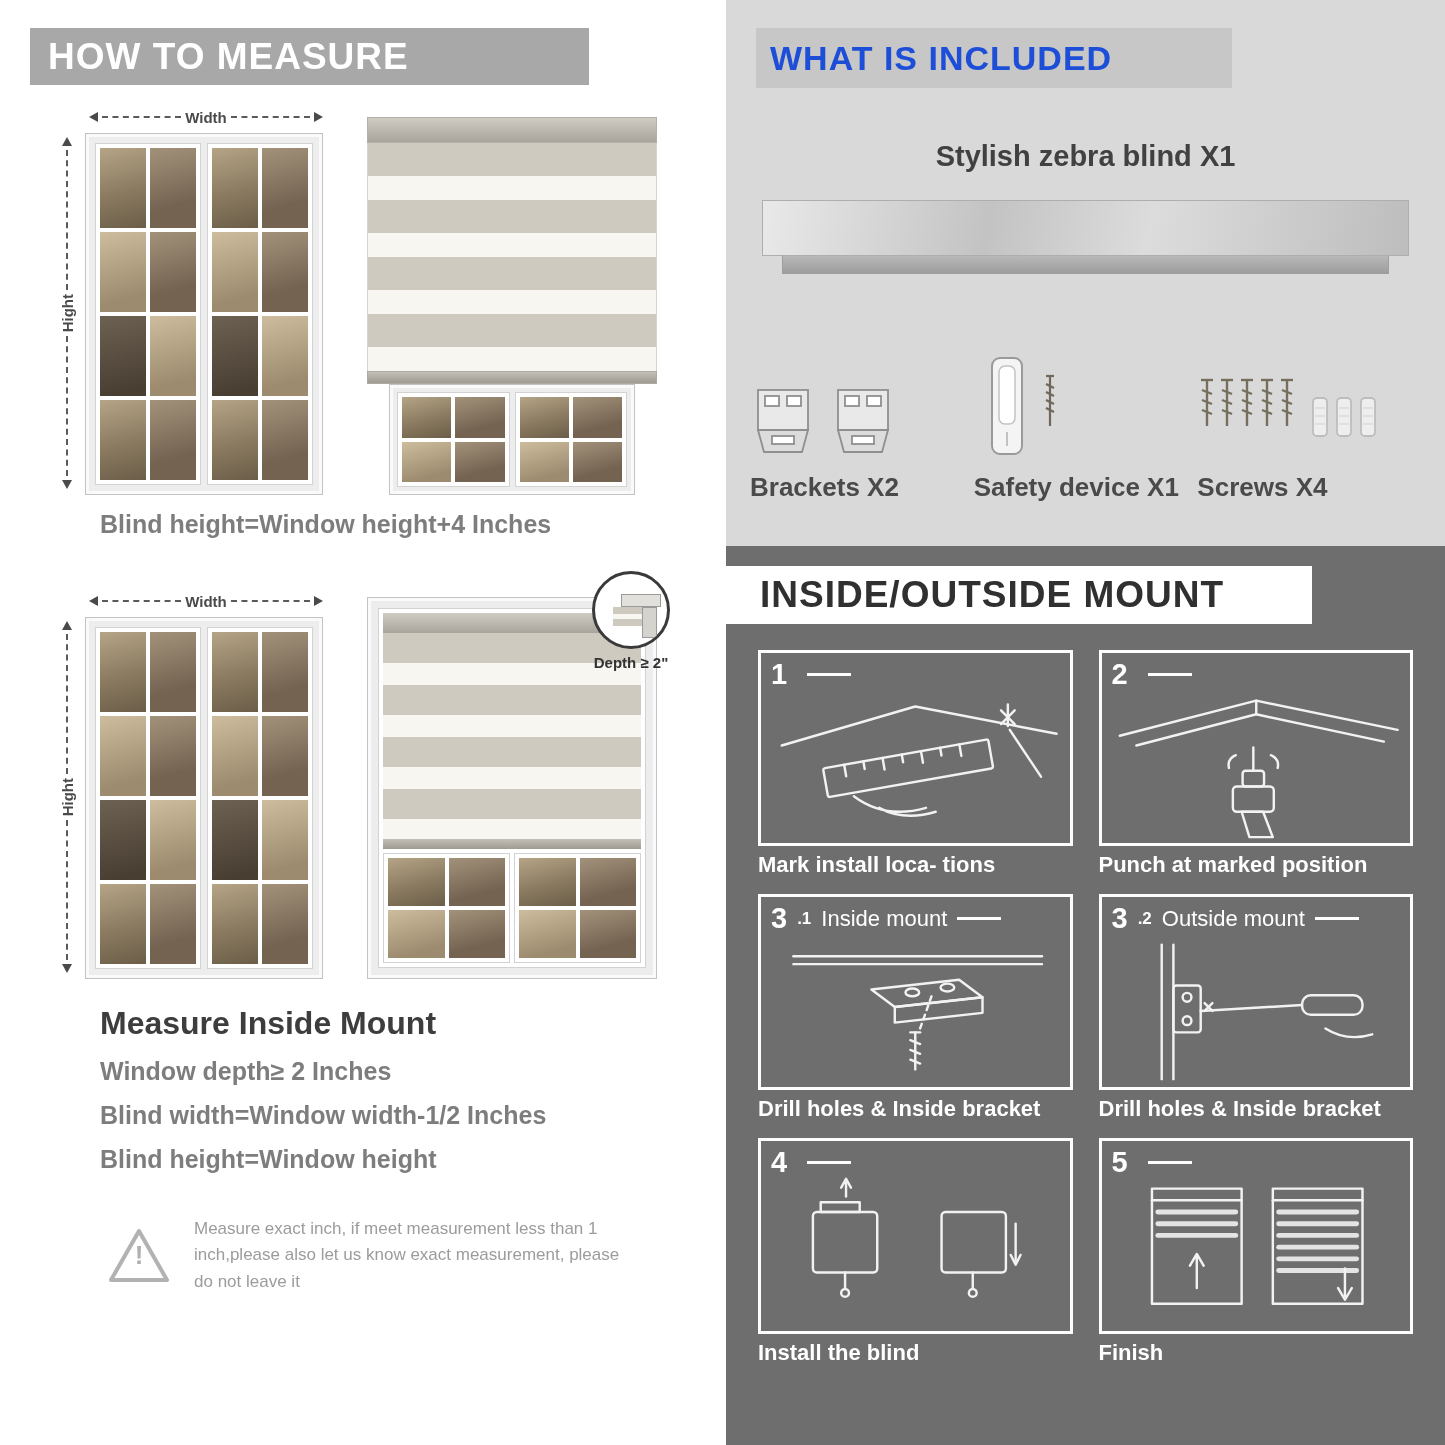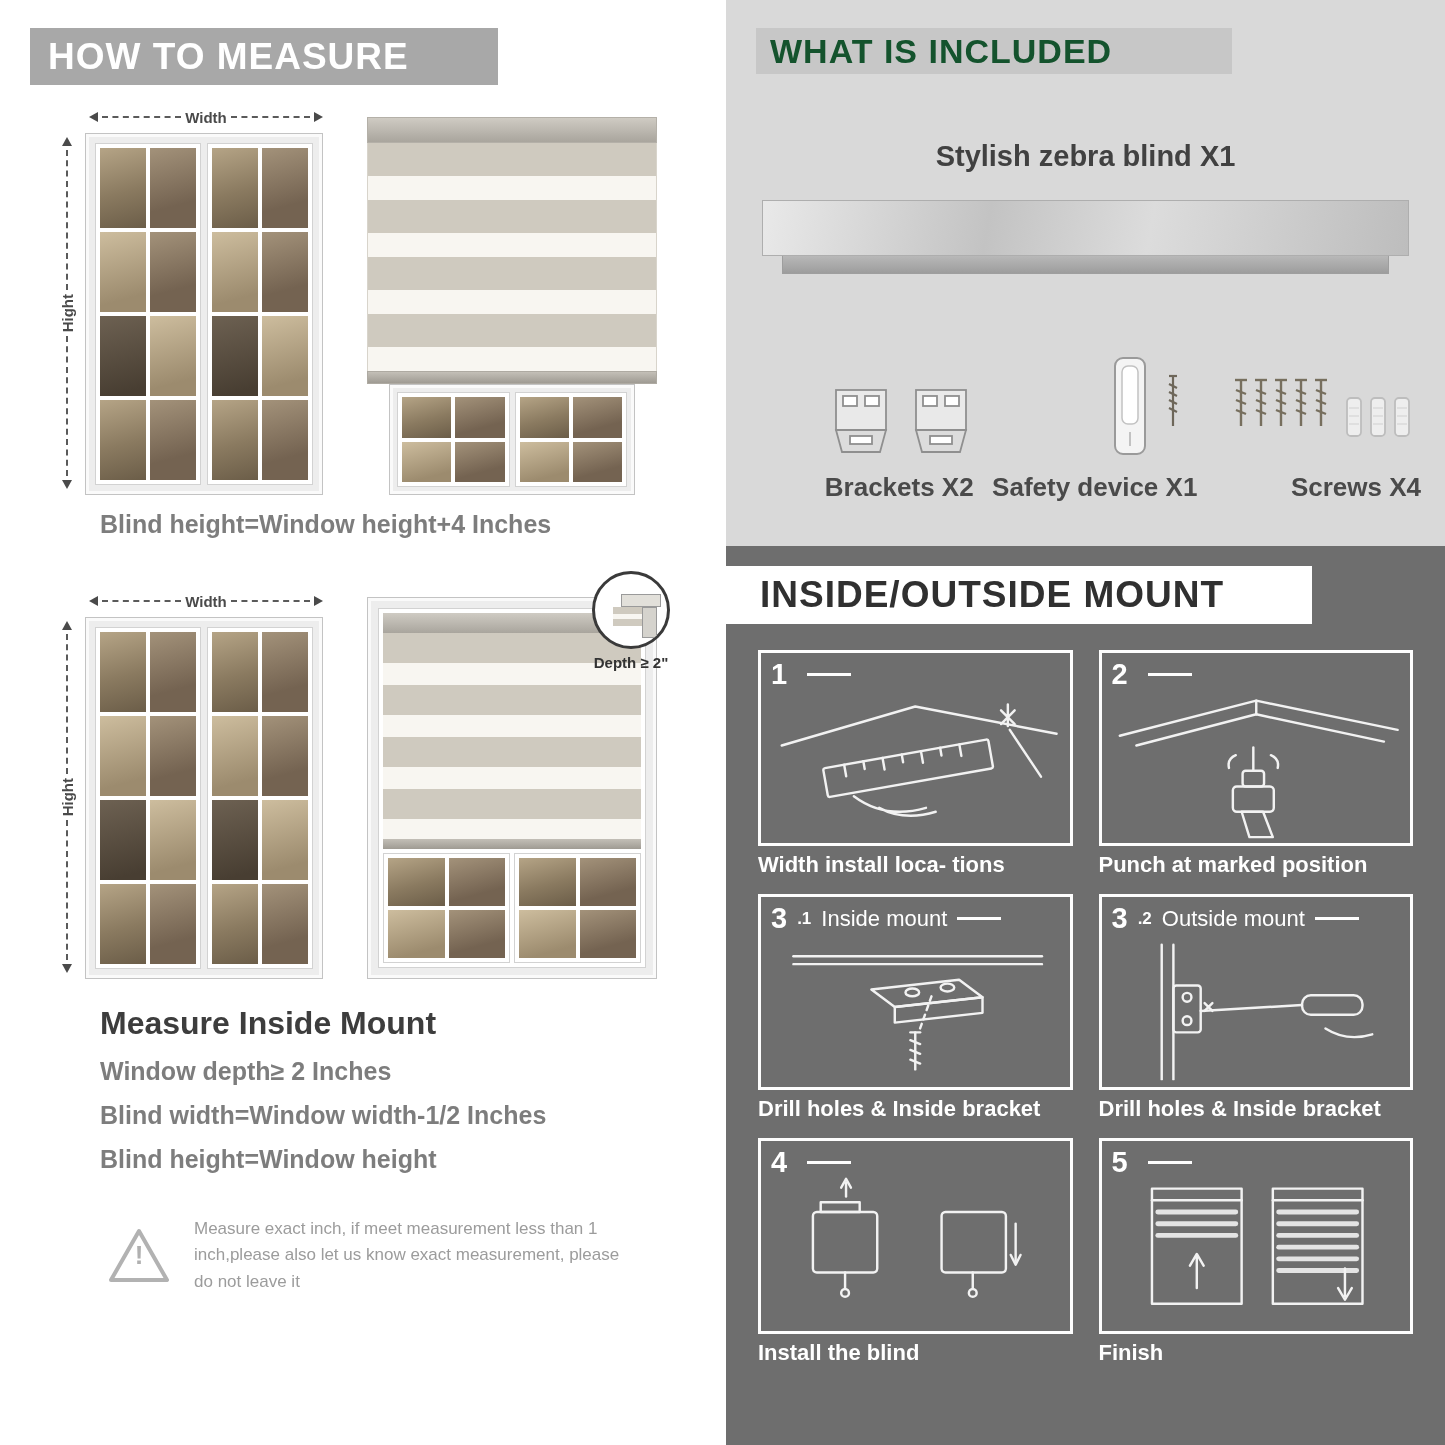--- a/index.html
+++ b/index.html
@@ -4,21 +4,21 @@
 <style>
   * { box-sizing: border-box; }
   html,body { margin:0; padding:0; }
   .page {
     position:relative; width:1445px; height:1445px; background:#ffffff;
     font-family:"Liberation Sans", sans-serif; overflow:hidden;
   }
   
   .left-col { position:absolute; left:0; top:0; width:712px; height:1445px; background:#fff; }
   .howto-bar {
-    margin:28px 0 0 30px; width:468px; height:57px; background:#a8a8a8;
+    margin:28px 0 0 30px; width:559px; height:57px; background:#a8a8a8;
     color:#fff; font-size:37px; font-weight:bold; letter-spacing:1px;
     display:flex; align-items:center; padding-left:18px;
   }
   .illus-row { position:relative; display:flex; gap:40px; margin-left:55px; align-items:flex-start; }
   .row1 { margin-top:18px; }
   .row2 { margin-top:48px; }
 
   
   .win-illus { position:relative; padding:30px 0 0 30px; width:272px; }
   .width-arrow {
@@ -88,34 +88,34 @@
 
   .warning { display:flex; align-items:center; gap:22px; margin:42px 0 0 106px; width:540px; }
   .warn-tri { position:relative; width:66px; height:60px; flex:none; }
   .warn-mark { position:absolute; left:0; top:14px; width:66px; text-align:center; color:#b0b0b0; font-size:26px; font-weight:bold; }
   .warn-text { font-size:17px; line-height:1.55; color:#9c9c9c; width:440px; }
 
   
   .right-col { position:absolute; left:726px; top:0; width:719px; height:1445px; }
   .included { position:relative; width:100%; height:546px; background:#d9d9d9; }
   .included-bar {
-    position:absolute; top:28px; left:30px; width:476px; height:46px; background:#c7c7c7;
-    color:#14532d; font-size:34px; font-weight:bold; letter-spacing:1px;
+    position:absolute; top:28px; left:30px; width:476px; height:60px; background:#c7c7c7;
+    color:#1d4ed8; font-size:34px; font-weight:bold; letter-spacing:1px;
     display:flex; align-items:center; padding-left:14px;
   }
   .product-label { position:absolute; top:140px; left:0; width:100%; text-align:center; font-size:29px; font-weight:bold; color:#414141; }
   .headrail { position:absolute; top:200px; left:36px; right:36px; }
   .hr-main {
     height:56px; border:1px solid #aeaeae;
     background:linear-gradient(100deg,#e9e9e9 0%,#c3c3c3 35%,#dcdcdc 60%,#bdbdbd 100%);
   }
   .hr-sub { margin:0 20px; height:18px; border:1px solid #9e9e9e; border-top:none;
     background:linear-gradient(#b8b8b8,#9d9d9d); }
   .items-row { position:absolute; top:330px; left:24px; right:24px; display:flex; }
-  .item { flex:1; display:flex; flex-direction:column; align-items:flex-end; }
+  .item { flex:1; display:flex; flex-direction:column; align-items:flex-start; }
   .item-icons { height:128px; display:flex; align-items:flex-end; gap:14px; }
   .item-label { margin-top:14px; font-size:26px; font-weight:bold; color:#4a4a4a; white-space:nowrap; }
 
   .mount { position:absolute; top:546px; left:0; width:100%; height:899px; background:#6e6e6e; }
   .mount-bar {
     margin-top:20px; width:586px; height:58px; background:#fff; color:#303030;
     font-size:37px; font-weight:bold; letter-spacing:1px;
     display:flex; align-items:center; padding-left:34px;
   }
   .steps-grid {
@@ -411,21 +411,21 @@
                       <line x1="184" y1="68" x2="184" y2="76"></line>
                     <line x1="204" y1="68" x2="204" y2="80"></line>
                   </g>
                   <path d="M243 24 l14 14 M257 24 l-14 14 M250 18 v22"></path>
                   <path d="M252 44 L284 92"></path>
                   <path d="M92 112 q32 24 74 12 M118 124 q26 14 58 4"></path>
                 </g>
               </svg>
             </div>
           </div>
-          <div class="step-caption">Width install loca- tions</div>
+          <div class="step-caption">Mark install loca- tions</div>
         </div>
 
         <div class="step">
           <div class="step-panel">
             <div class="step-head">
               <span class="step-num">2</span>
                 <span class="num-sub"></span>
               <span class="head-line"></span>
             </div>
             <div class="step-art">

